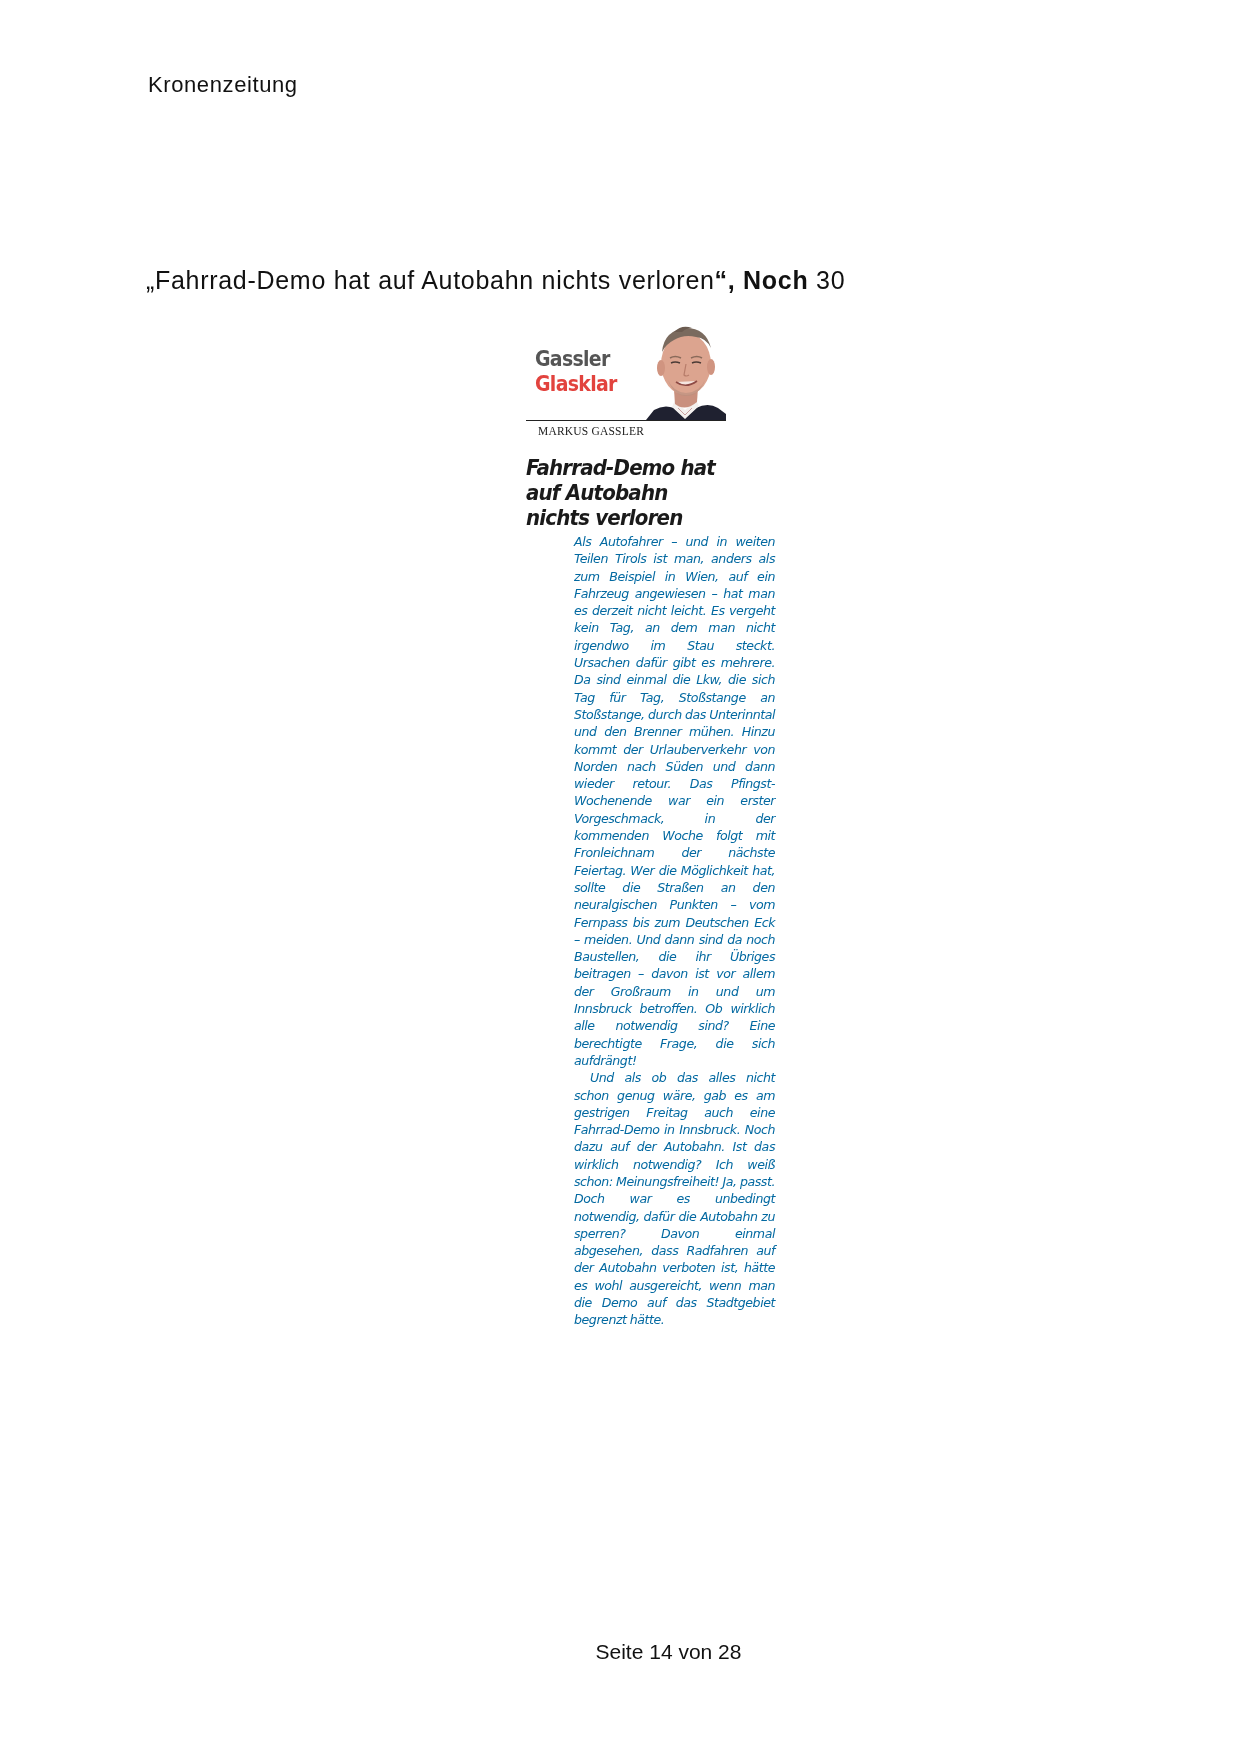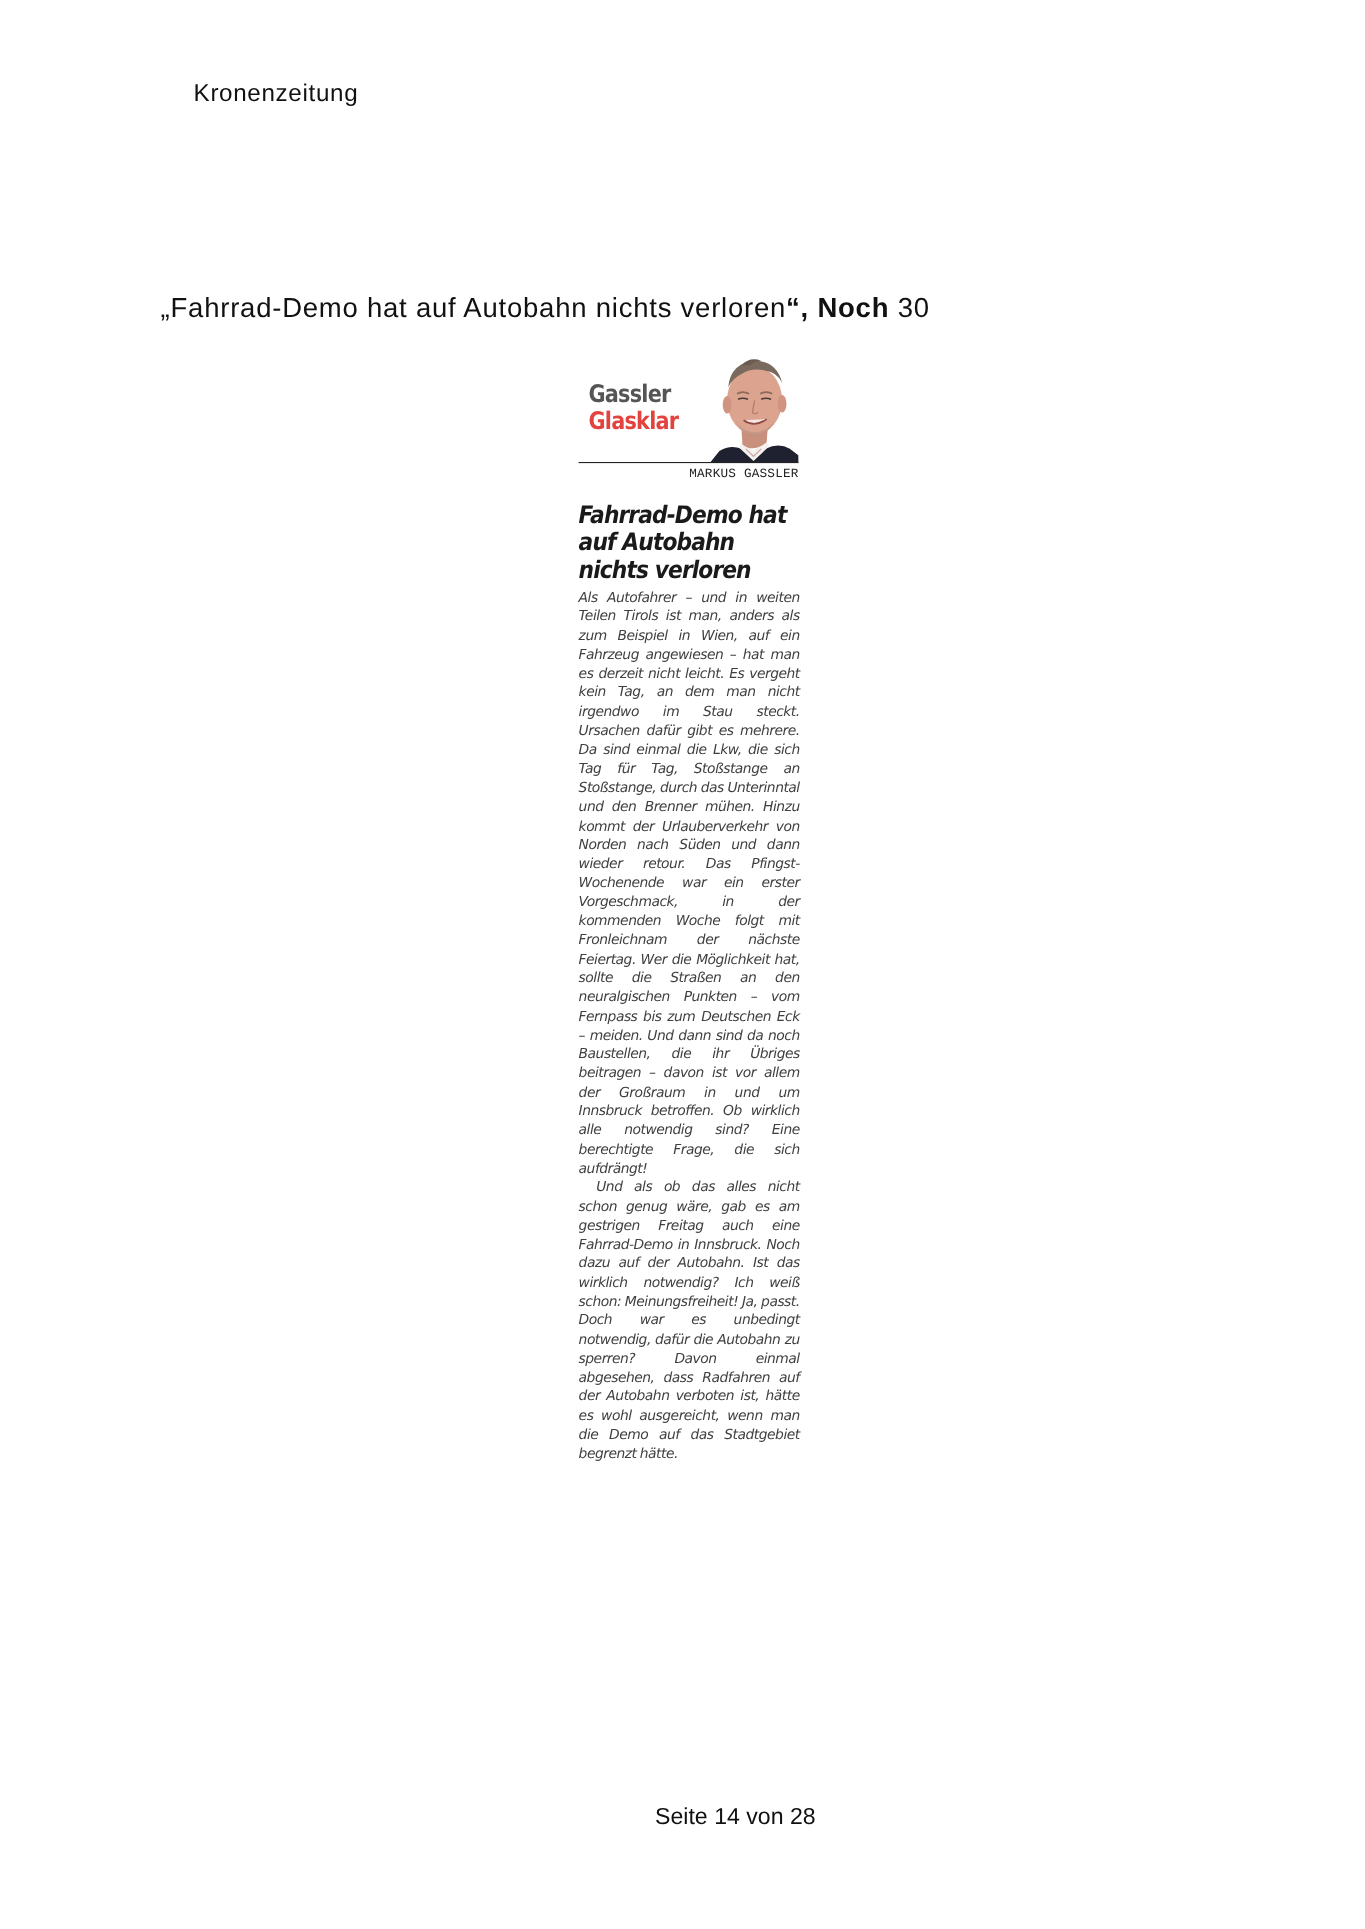--- a/index.html
+++ b/index.html
@@ -15,21 +15,20 @@
       font-family: "Liberation Sans", sans-serif;
       color: #111111;
     }
     .publication {
       position: absolute;
       left: 148px;
       top: 72px;
       font-size: 22px;
       letter-spacing: 0.6px;
       color: #111;
-      margin-left: 28px;
     }
     .ref-line {
       position: absolute;
       left: 146px;
       top: 266px;
       font-size: 25px;
       letter-spacing: 0.7px;
       white-space: nowrap;
       color: #111;
     }
@@ -61,22 +60,22 @@
     .logo .l1 { color: #555555; display: block; }
     .logo .l2 { color: #e2433e; display: block; }
     .portrait {
       position: absolute;
       right: 0;
       bottom: 0;
       width: 82px;
       height: 100px;
     }
     .author {
-      text-align: right;
-      font-family: Liberation Mono, monospace;
+      text-align: left;
+      font-family: Liberation Serif, serif;
       font-size: 11.5px;
       letter-spacing: 0.2px;
       color: #222;
       margin-top: 4px;
       margin-left: 12px;
     }
     .headline {
       margin-top: 18px;
       font-family: "DejaVu Sans", sans-serif;
       font-weight: bold;
@@ -88,26 +87,27 @@
       transform: scaleX(0.9);
       transform-origin: left top;
       width: 230px;
     }
     .body-text {
       margin-top: 3px;
       font-family: "DejaVu Sans", sans-serif;
       font-style: italic;
       font-size: 12.6px;
       line-height: 17.3px;
-      color: #404040;
+      color: #0369a1;
       text-align: justify;
       letter-spacing: -0.45px;
       word-spacing: -0.5px;
       width: 201px;
       hyphens: manual;
+      margin-left: 48px;
     }
     .body-text p { margin: 0; }
     .body-text p + p { text-indent: 16px; }
 
     .footer {
       position: absolute;
       top: 1640px;
       left: 0;
       width: 1241px;
       text-align: center;

